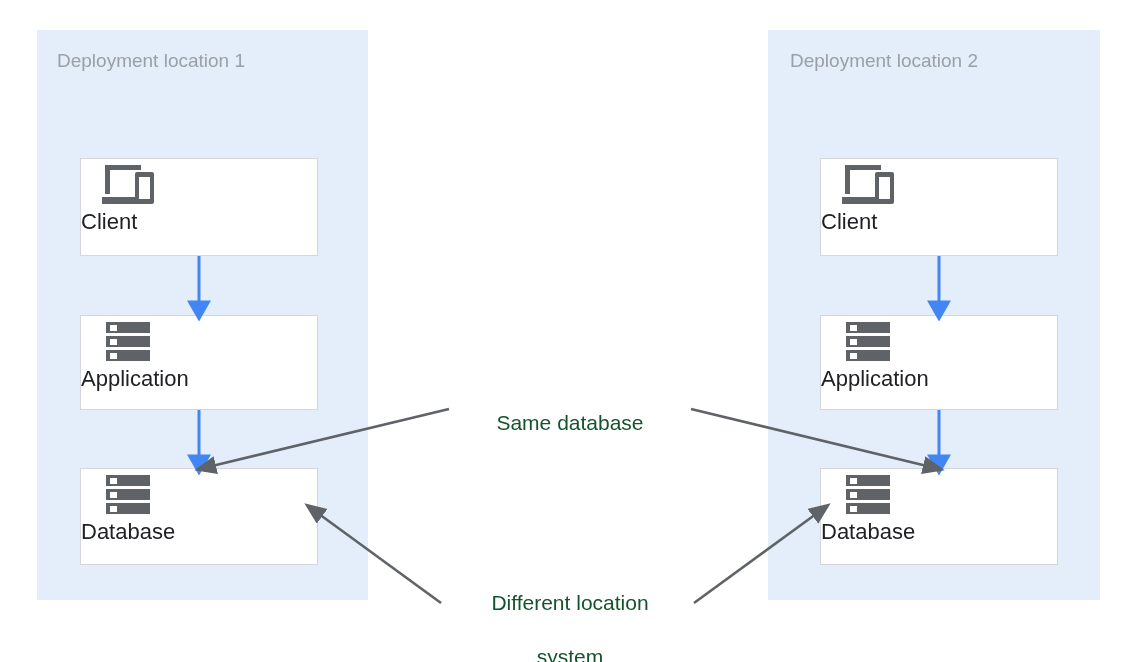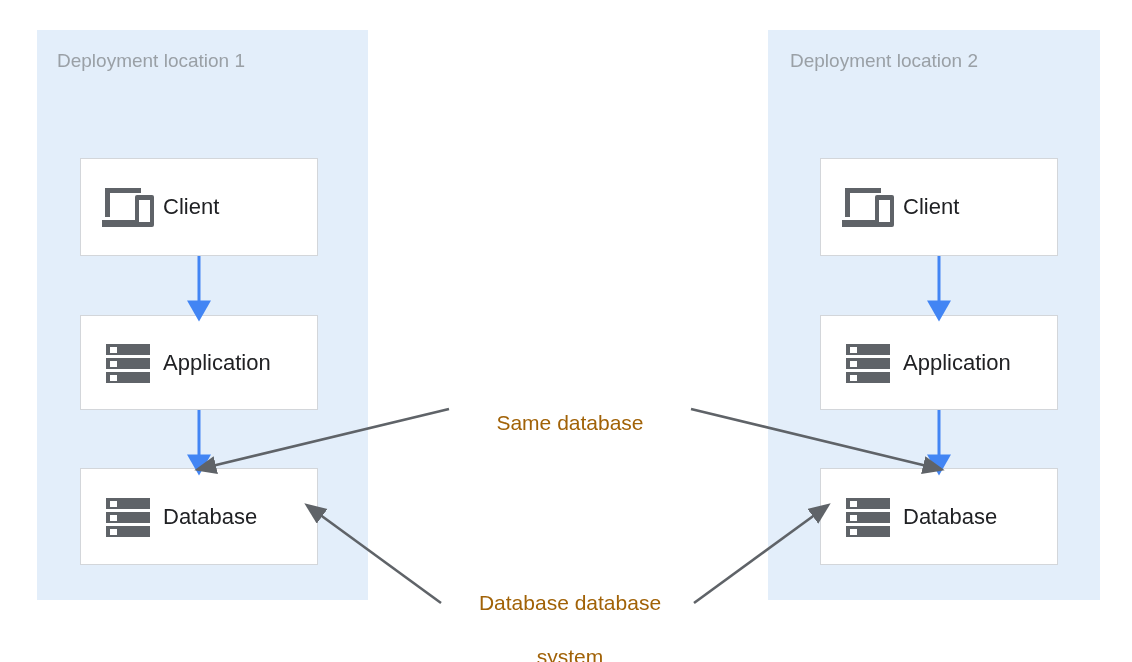--- a/index.html
+++ b/index.html
@@ -23,21 +23,22 @@
     line-height:22px;
     white-space:nowrap;
   }
 
   .node{
     position:absolute;
     background:#ffffff;
     border:1px solid #d3d6da;
     box-sizing:border-box;
     display:flex;
-    align-items:center;
+    align-items:flex-start;
+    flex-direction:column;
   }
   .node .node-icon{
     width:56px;
     margin-left:20px;
     margin-right:6px;
     display:flex;
     align-items:center;
     justify-content:center;
     flex:0 0 auto;
   }
@@ -51,21 +52,21 @@
     position:absolute;left:0;top:0;
     width:1132px;height:662px;
     pointer-events:none;
   }
 
   .annotation{
     position:absolute;
     text-align:center;
     font-size:21px;
     line-height:27px;
-    color:#a16207;
+    color:#14532d;
     white-space:pre-line;
   }
 </style>
 </head>
 <body>
 
 <div id="stage">
 
   <div class="panel" style="left:37px;top:30px;width:331px;height:570px;"></div>
   <div class="panel-title" style="left:57px;top:50px;">Deployment location 1</div>
@@ -195,17 +196,17 @@
     <g>
       <line x1="694" y1="603" x2="816" y2="514" stroke="#5f6368" stroke-width="2.6" marker-end="url(#grayArrow)"></line>
     </g>
   </svg>
 
   <div class="annotation" style="left:455px;top:382px;width:230px;">
     <div>Same database</div>
   </div>
 
   <div class="annotation" style="left:450px;top:562px;width:240px;">
-    <div>Database database</div>
+    <div>Different location</div>
     <div>system</div>
   </div>
 
 </div>
 
 </body></html>

